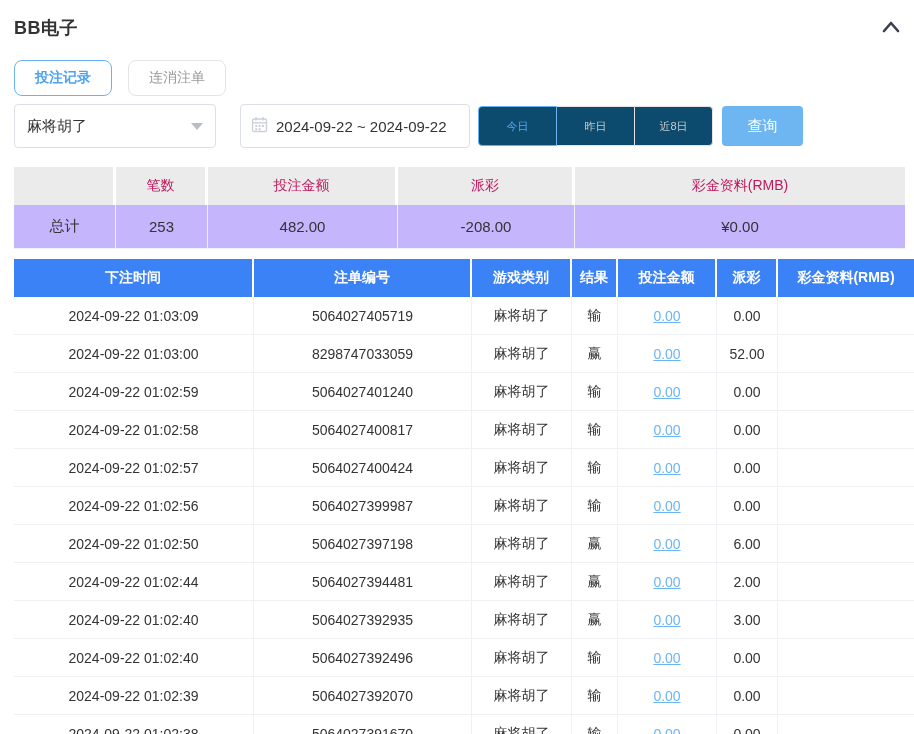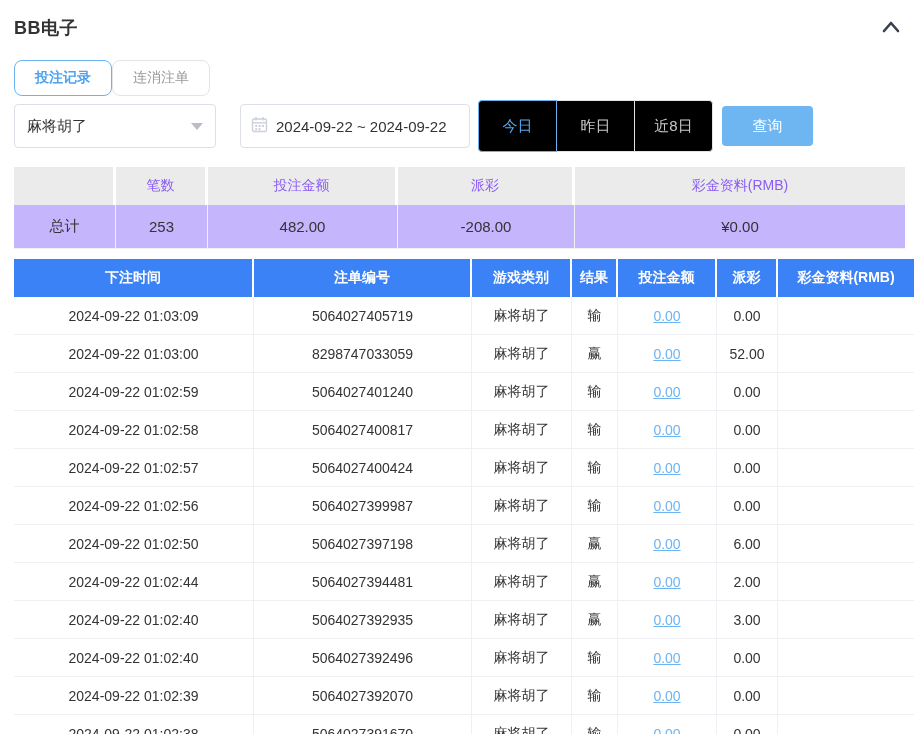--- a/index.html
+++ b/index.html
@@ -10,46 +10,46 @@
     color:#333;
   }
   .page { width:914px; height:734px; overflow:hidden; padding:18px 0 0 14px; }
 
   
   .hdr { display:flex; justify-content:space-between; align-items:center; padding-right:12px; height:20px; }
   .hdr-title { font-size:18px; font-weight:bold; color:#333; letter-spacing:.5px; }
   .collapse-btn { width:22px; height:22px; display:flex; align-items:center; justify-content:center; cursor:pointer; background:none; border:none; }
 
   
-  .tabs { margin-top:22px; display:flex; }
+  .tabs { margin-top:22px; display:flex; gap:16px; }
   .tab { height:36px; padding:0 20px; background:#fff; border-radius:8px; font-size:14px;
          display:flex; align-items:center; justify-content:center; cursor:pointer; }
   .tab.active { border:1px solid #6cb2f2; color:#4da3f0; font-weight:bold; }
   .tab.inactive { border:1px solid #e4e4e4; color:#999; }
 
   
   .filters { margin-top:8px; display:flex; align-items:center; height:44px; }
   .select { width:202px; height:44px; border:1px solid #dcdfe6; border-radius:4px; background:#fff;
             display:flex; align-items:center; justify-content:space-between; padding:0 12px; font-size:15px; color:#333; cursor:pointer; }
   .caret { width:0; height:0; border-left:6px solid transparent; border-right:6px solid transparent; border-top:7px solid #b9bdc5; }
   .datebox { margin-left:24px; width:230px; height:44px; border:1px solid #dcdfe6; border-radius:4px; background:#fff;
              display:flex; align-items:center; padding:0 10px; gap:8px; font-size:15px; color:#333; cursor:pointer; }
   .btn-group { margin-left:8px; display:flex; }
-  .qbtn { width:79px; height:52px; background:#000000; border:1px solid #e3e3e3; font-size:15px; color:#c9c9c9; cursor:pointer; margin-left:-1px; }
+  .qbtn { width:79px; height:40px; background:#0c4a6e; border:1px solid #e3e3e3; font-size:11px; color:#c9c9c9; cursor:pointer; margin-left:-1px; }
   .qbtn:first-child { border-radius:4px 0 0 4px; margin-left:0; }
   .qbtn:last-child { border-radius:0 4px 4px 0; }
   .qbtn.active { border:1px solid #6cb2f2; color:#5aa8f0; position:relative; z-index:1; }
-  .search-btn { margin-left:9px; width:91px; height:40px; background:#6eb6f1; border:none; border-radius:4px;
+  .search-btn { margin-left:9px; width:81px; height:40px; background:#6eb6f1; border:none; border-radius:4px;
                 color:#fff; font-size:15px; cursor:pointer; }
 
   
   .summary { margin-top:19px; width:891px; }
   .srow { display:flex; }
   .scell { display:flex; align-items:center; justify-content:center; font-size:14px; }
-  .sheader .scell { height:38px; background:#ebebeb; color:#8b5cf6; border-right:3px solid #fff; }
+  .sheader .scell { height:38px; background:#ebebeb; color:#be185d; border-right:3px solid #fff; }
   .sheader .scell:last-child { border-right:none; }
   .sbody .scell { height:44px; background:#c4b5fd; font-size:15px; color:#333;
                   border-right:1px solid #eef0f4; border-bottom:1px solid #eef0f4; }
   .sbody .scell:last-child { border-right:none; }
   .s1 { width:102px; } .s2 { width:92px; } .s3 { width:190px; } .s4 { width:177px; } .s5 { flex:1; }
   .neg { color:#f25d6d; }
 
   
   .dtable { margin-top:10px; width:900px; }
   .trow { display:flex; }

